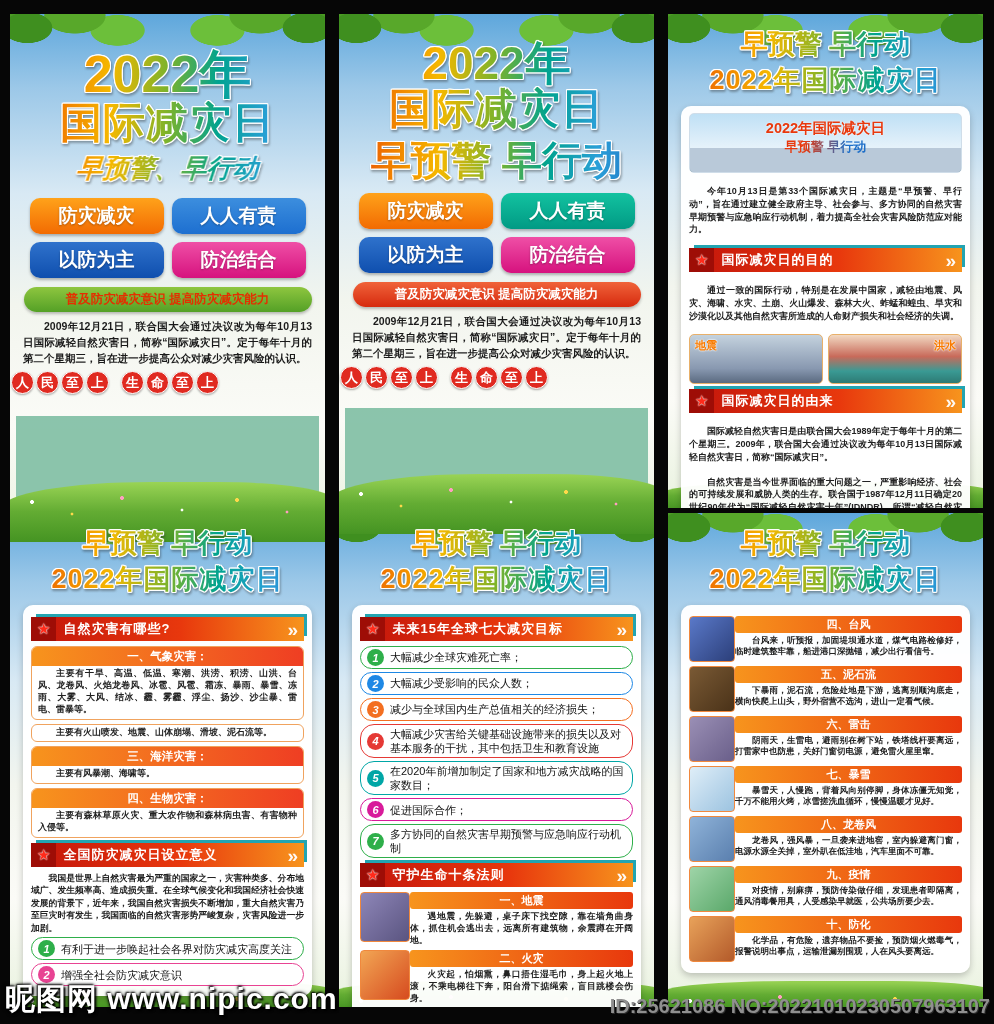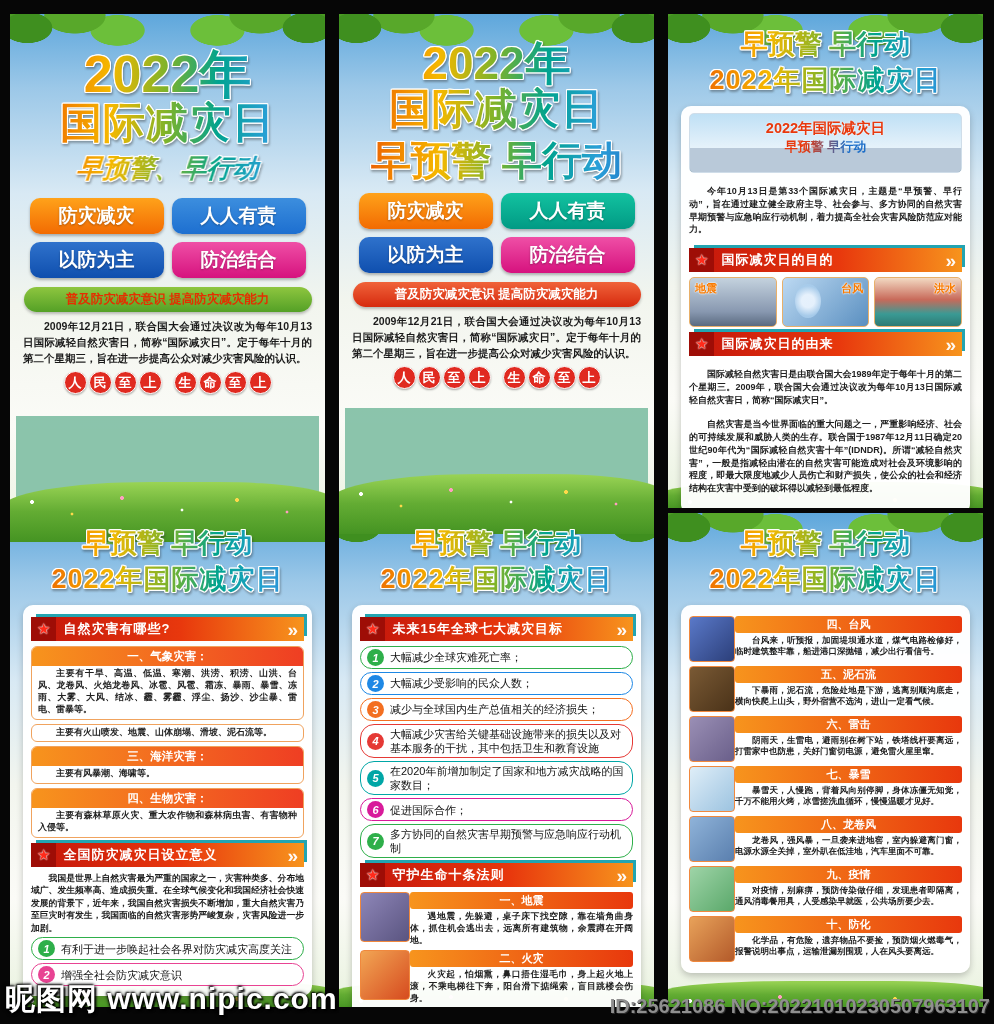--- a/index.html
+++ b/index.html
@@ -31,21 +31,21 @@
       box-shadow:0 2px 3px rgba(0,0,0,.28);text-shadow:0 1px 2px rgba(0,0,0,.3)}
   .o{background:linear-gradient(180deg,#ffa21a,#f26b02)}
   .bl{background:linear-gradient(180deg,#3c8ede,#1d6fd0)}
   .db{background:linear-gradient(180deg,#2f72cc,#0f4fae)}
   .mg{background:linear-gradient(180deg,#ef4fa6,#d6127e)}
   .pb .bl{background:linear-gradient(180deg,#12c2a0,#019a84)}
   .pill{width:288px;margin:9px auto 0;text-align:center;font-weight:bold;border-radius:14px;padding:4px 0;position:relative;z-index:2;font-size:12.5px}
   .pg{background:linear-gradient(180deg,#8ec63f,#54a026);color:#e33000;box-shadow:0 2px 3px rgba(0,0,0,.25)}
   .pr{background:linear-gradient(180deg,#f0633a,#d62a0e);color:#fff;box-shadow:0 2px 3px rgba(0,0,0,.25)}
   .intro{margin:7px 13px 0;font-size:10.5px;font-weight:bold;line-height:1.5;color:#1a1a1a;text-align:justify;text-indent:2em;position:relative;z-index:3}
-  .motto{margin-top:5px;text-align:center;position:relative;z-index:3}
+  .motto{margin-top:5px;position:relative;z-index:3}
   .mch{display:inline-flex;width:21px;height:21px;border-radius:50%;background:#e02a20;border:1px solid #fff;color:#fff;
       font-weight:bold;font-size:13px;align-items:center;justify-content:center;margin:0 1px;box-shadow:0 1px 2px rgba(0,0,0,.3)}
   .mgap{display:inline-block;width:10px}
   
   .city{position:absolute;bottom:44px;left:6px;right:6px;height:82px;z-index:1;background-repeat:no-repeat;opacity:.95;background:
     linear-gradient(#86c2a8,#86c2a8) 4px 30px/16px 52px,
     linear-gradient(#a9bed2,#a9bed2) 24px 14px/14px 68px,
     linear-gradient(#6f9fd8,#6f9fd8) 42px 34px/20px 48px,
     linear-gradient(#8fd0b0,#8fd0b0) 66px 22px/14px 60px,
     linear-gradient(#b5c6d8,#b5c6d8) 84px 40px/22px 42px,
@@ -184,26 +184,24 @@
         <div class="pc1">2022年国际减灾日</div>
         <div class="pc2">早预警 早行动</div>
         <div class="phc"></div>
       </div>
       <p class="bp ind">今年10月13日是第33个国际减灾日，主题是“早预警、早行动”，旨在通过建立健全政府主导、社会参与、多方协同的自然灾害早期预警与应急响应行动机制，着力提高全社会灾害风险防范应对能力。</p>
       <div class="sec">
         <span class="star">★</span>
         <span class="st">国际减灾日的目的</span>
         <span class="chv">»</span>
       </div>
+      <p class="bp ind">通过一致的国际行动，特别是在发展中国家，减轻由地震、风灾、海啸、水灾、土崩、火山爆发、森林大火、蚱蜢和蝗虫、旱灾和沙漠化以及其他自然灾害所造成的人命财产损失和社会经济的失调。</p>
       <div class="dcards">
         <div class="dc dc1">
             <span class="dcl">地震</span>
-          </div>
-        <div class="dc dc2">
-            <span class="dcl">台风</span>
           </div>
         <div class="dc dc3">
             <span class="dcl">洪水</span>
           </div>
       </div>
       <div class="sec">
         <span class="star">★</span>
         <span class="st">国际减灾日的由来</span>
         <span class="chv">»</span>
       </div>

